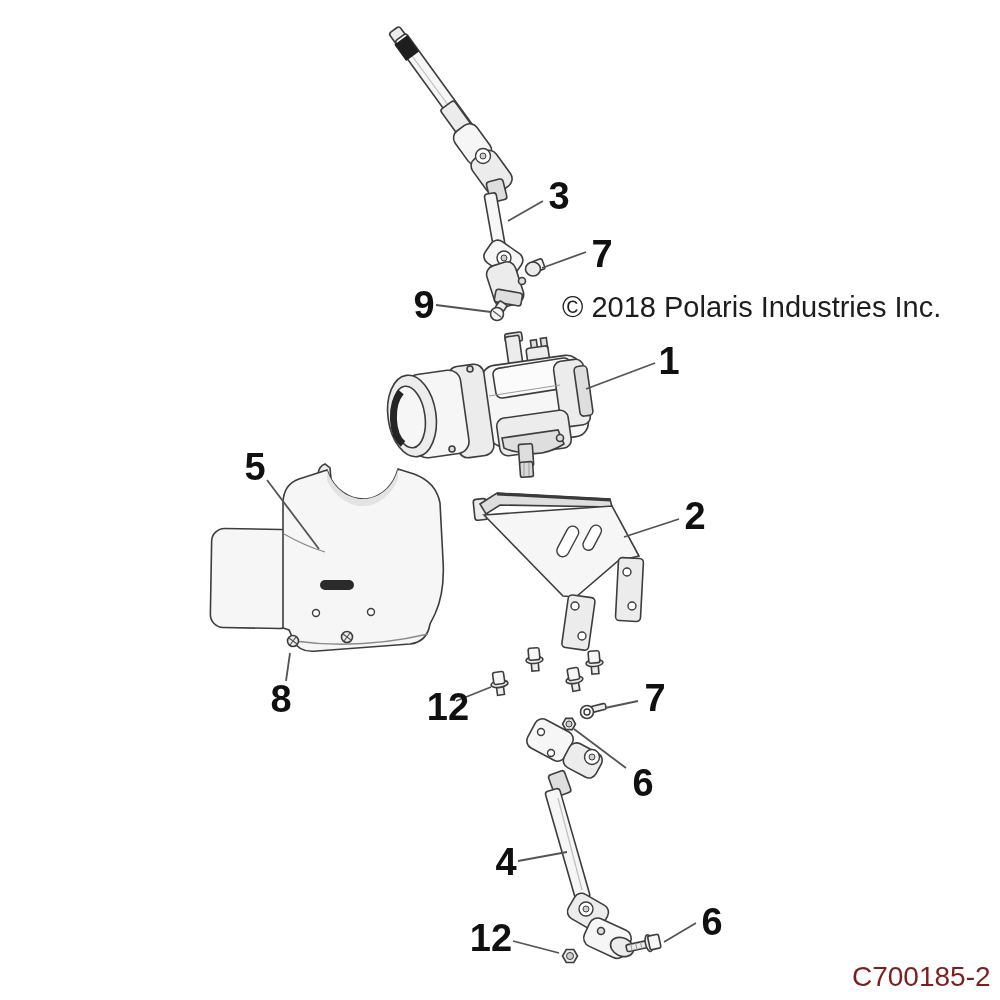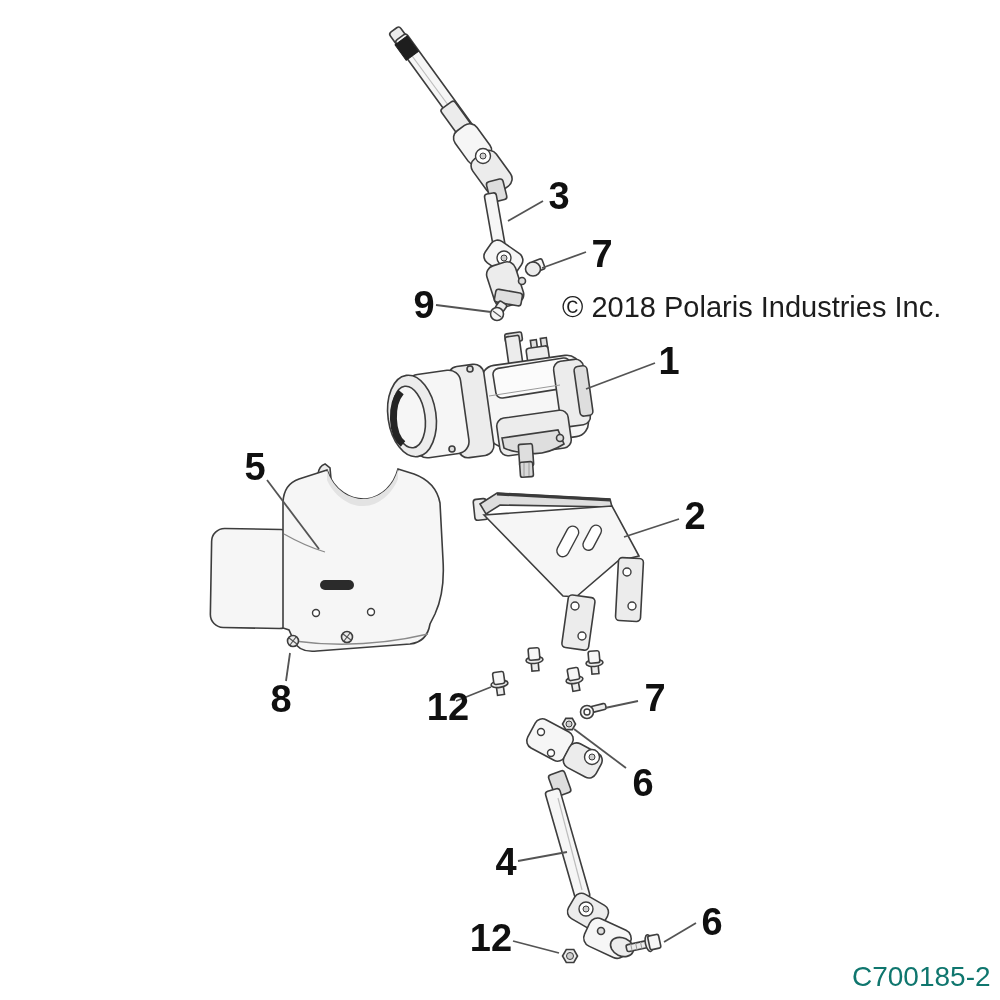--- a/index.html
+++ b/index.html
@@ -14,21 +14,21 @@
   }
   .c1{left:669px;top:361px}.c2{left:695px;top:516px}.c3{left:559px;top:196px}
   .c4{left:506px;top:862px}.c5{left:255px;top:467px}.c6{left:712px;top:922px}
   .c7{left:602px;top:254px}.c8{left:281px;top:699px}.c9{left:424px;top:305px}
   .c10{left:491px;top:938px}.c11{left:655px;top:698px}.c12{left:448px;top:707px}
   .c13{left:643px;top:783px}
   .copyright{
     position:absolute;left:562px;top:291px;font-size:29px;color:#1d1d1d;white-space:nowrap;
   }
   .diagram-code{
-    position:absolute;left:852px;top:961px;font-size:28px;color:#0f766e;white-space:nowrap;
+    position:absolute;left:852px;top:961px;font-size:28px;color:#7f1d1d;white-space:nowrap;
   }
   .f1{fill:#f6f6f6;stroke:#3d3d3d;stroke-width:1.6}
   .f2{fill:#ececec;stroke:#3d3d3d;stroke-width:1.6}
   .f3{fill:#dedede;stroke:#3d3d3d;stroke-width:1.6}
   .hole{fill:#ffffff;stroke:#3d3d3d;stroke-width:1.4}
   .pin{fill:#cfcfcf;stroke:#3d3d3d;stroke-width:1}
   .leader{stroke:#545454;stroke-width:1.8;fill:none}
 </style>
 </head>
 <body>

